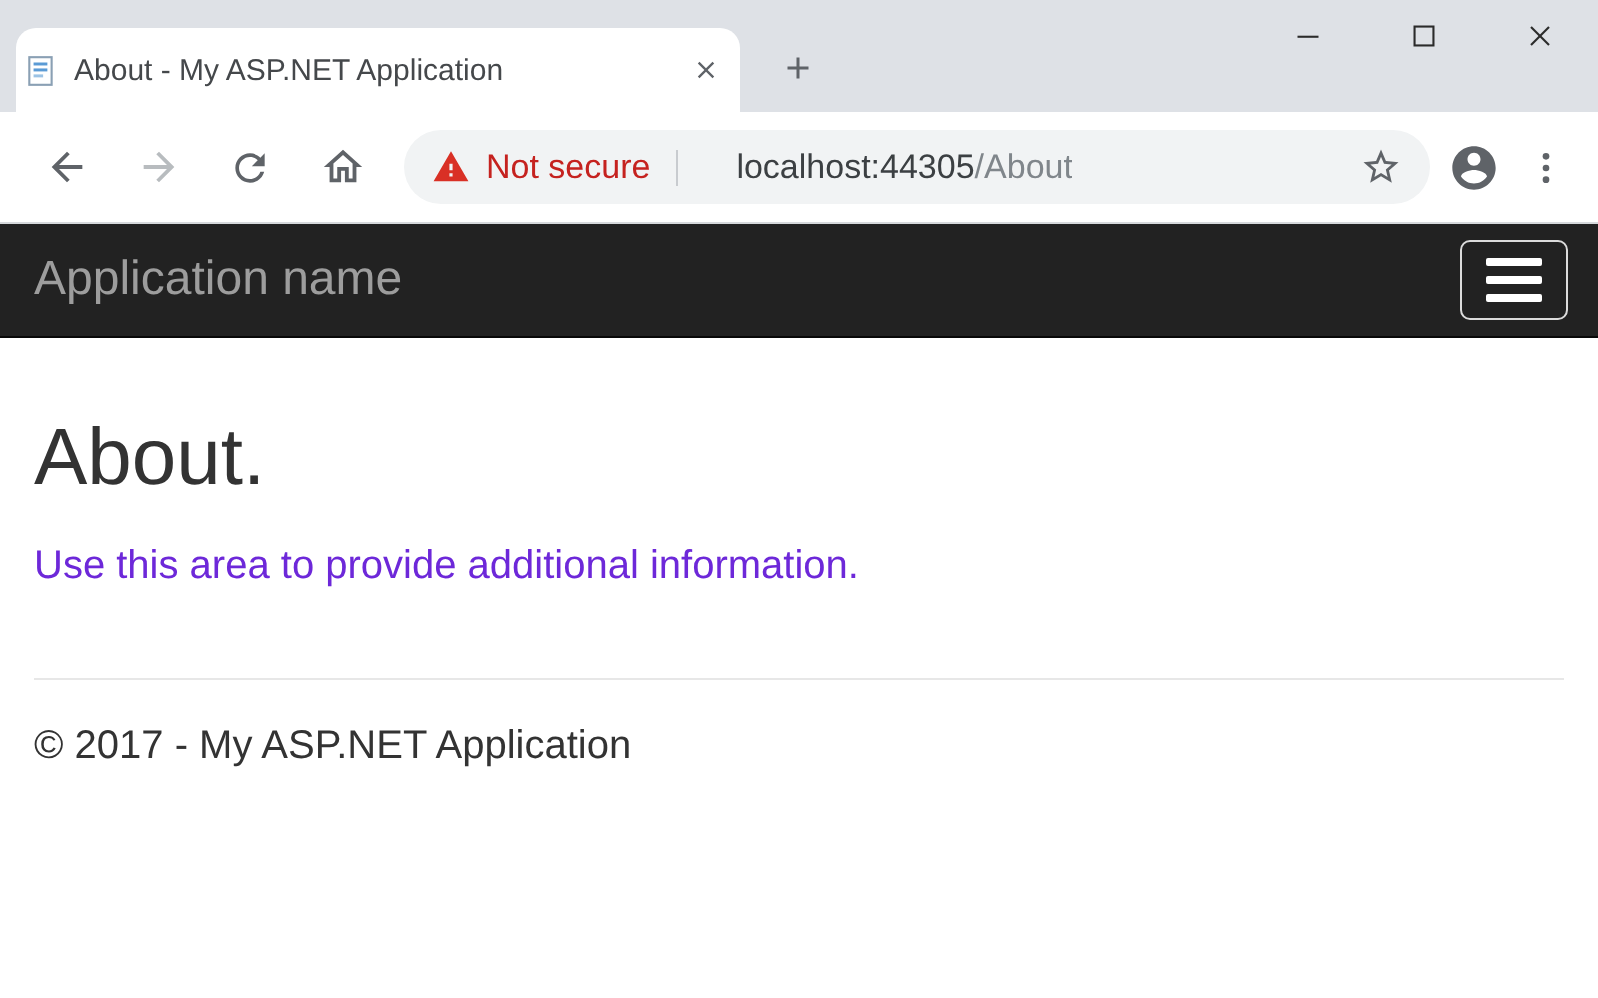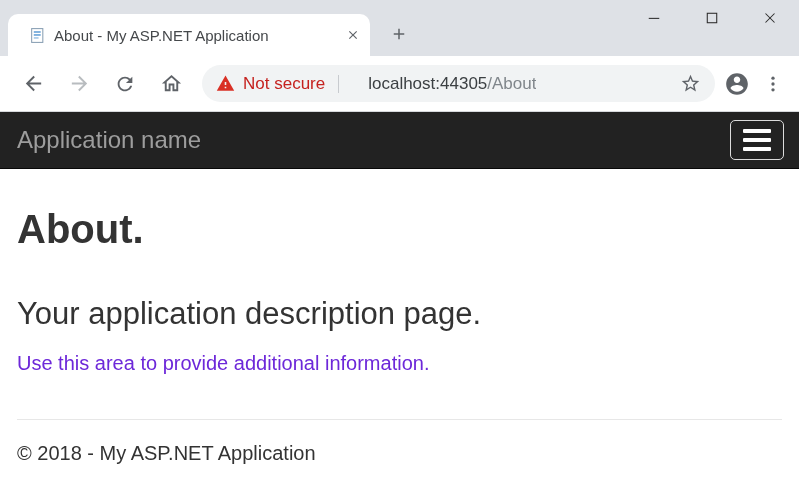--- a/index.html
+++ b/index.html
@@ -16,21 +16,21 @@
     width:799px;height:499px;overflow:hidden;background:#fff;
     font-family:"Liberation Sans", sans-serif;
     -webkit-font-smoothing:antialiased;
   }
 
   
   .tabstrip{height:56px;background:var(--tabstrip-bg);position:relative;}
   .tab{
     position:absolute;left:8px;bottom:0;width:362px;height:42px;background:#fff;
     border-radius:10px 10px 0 0;display:flex;align-items:center;
-    padding:0 8px 0 21px;
+    padding:0 8px 0 4px;
     justify-content:space-between;
   }
   .favicon{width:17px;height:17px;flex:0 0 auto;display:flex;align-items:center;}
   .tab-title{
     flex:1;margin:0 8px;font-size:15px;color:#45484b;white-space:nowrap;
     overflow:hidden;text-overflow:ellipsis;
   }
   .tab-close{width:18px;height:18px;display:flex;align-items:center;justify-content:center;border-radius:50%;cursor:pointer;}
   .newtab{
     position:absolute;left:384px;bottom:7px;width:30px;height:30px;border-radius:50%;
@@ -70,21 +70,21 @@
     display:flex;align-items:center;justify-content:space-between;padding:0 15px 0 17px;
   }
   .brand{color:var(--brand-text);font-size:24px;text-decoration:none;cursor:pointer;}
   .hamburger{
     width:54px;height:40px;border:1px solid #dcdcdc;border-radius:5px;background:transparent;
     display:flex;flex-direction:column;justify-content:center;align-items:center;gap:5px;cursor:pointer;padding:0;
   }
   .hamburger .bar{width:28px;height:4px;background:#ffffff;border-radius:1px;}
 
   .content{padding:0 17px;}
-  .page-heading{font-size:40px;font-weight:700;color:#333;margin:38px 0 7px;}
+  .page-heading{font-size:40px;font-weight:400;color:#333;margin:38px 0 7px;}
   .page-sub{font-size:31px;font-weight:400;color:#333;margin:44px 0 0;}
   .page-desc{font-size:20px;color:#6d28d9;margin:20px 0 0;}
   .content hr{border:0;border-top:1px solid #e7e7e7;margin:44px 0 0;}
   .page-footer{font-size:20px;color:#333;margin:22px 0 0;}
 
   svg{display:block;}
 </style>
 </head>
 <body>
 
@@ -191,20 +191,19 @@
       <a class="brand">Application name</a>
       <button class="hamburger">
         <span class="bar"></span>
         <span class="bar"></span>
         <span class="bar"></span>
       </button>
     </nav>
 
     <div class="content">
       <h2 class="page-heading">About.</h2>
-      <h3 class="page-sub">Your application description page.</h3>
       <p class="page-desc">Use this area to provide additional information.</p>
       <hr>
-      <p class="page-footer">© 2018 - My ASP.NET Application</p>
+      <p class="page-footer">© 2017 - My ASP.NET Application</p>
     </div>
   </div>
 
 </div>
 
 </body></html>

